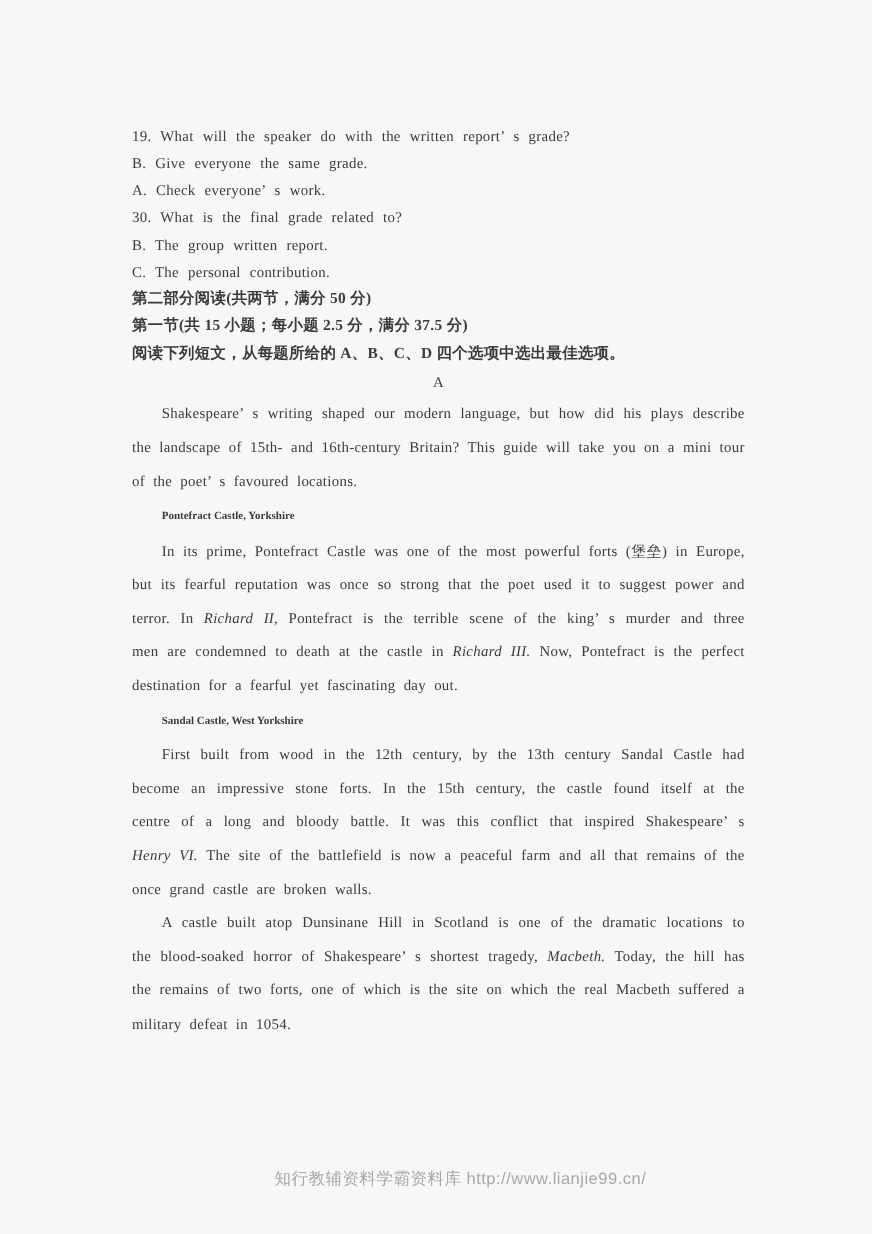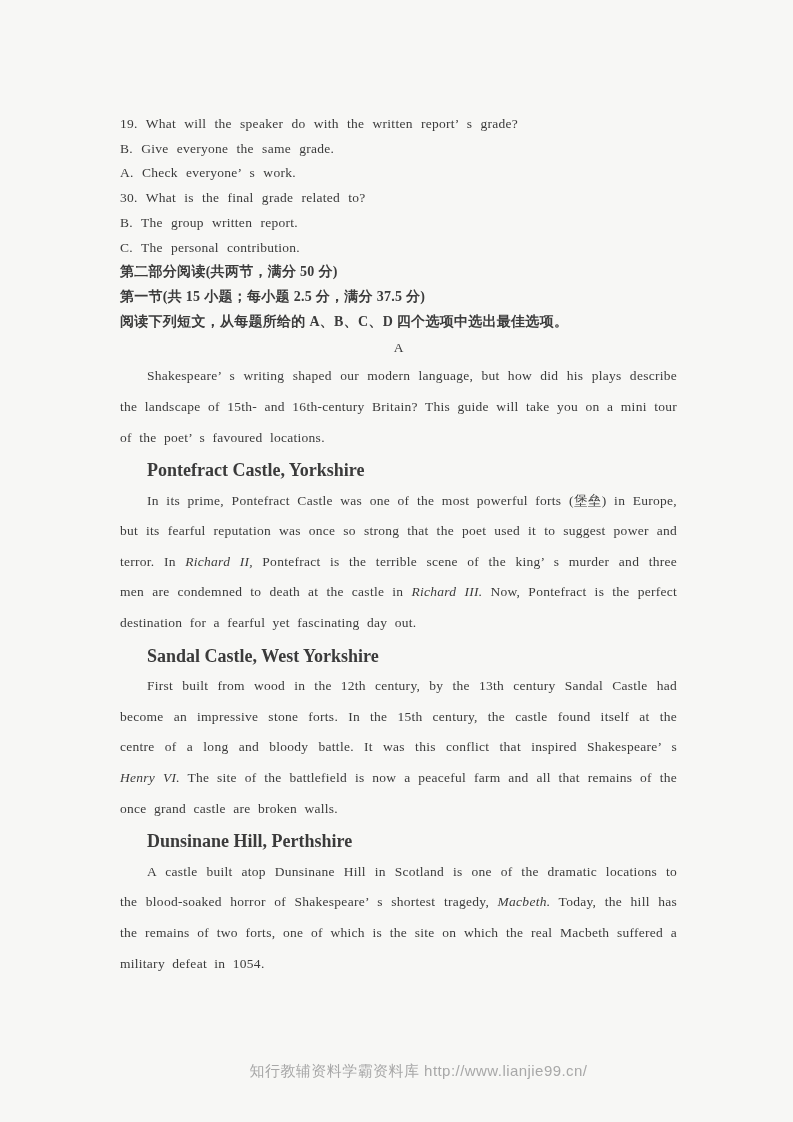--- a/index.html
+++ b/index.html
@@ -39,21 +39,21 @@
     font-size: 13.5px;
     line-height: 30.6px;
     text-align: justify;
     text-indent: 27px;
     word-spacing: 0.28em;
     letter-spacing: 0.02em;
   }
   .sec-heading {
     font-weight: bold;
     text-indent: 27px;
-    font-size: 18px;
+    font-size: 10px;
     line-height: 30.6px;
     margin-top: 2px;
   }
   .footer {
     position: absolute;
     left: 0; top: 1062px;
     width: 100%;
     text-align: center;
     font-family: "Liberation Sans", sans-serif;
     font-size: 15px;
@@ -84,19 +84,18 @@
     <div class="passage-label">A</div>
 
     <p class="para"><span>Shakespeare’ s writing shaped our modern language, but how did his plays describe the landscape of 15th- and 16th-century Britain? This guide will take you on a mini tour of the poet’ s favoured locations.</span></p>
 
     <div class="sec-heading">Pontefract Castle, Yorkshire</div>
     <p class="para"><span>In its prime, Pontefract Castle was one of the most powerful forts (堡垒) in Europe, but its fearful reputation was once so strong that the poet used it to suggest power and terror. In </span><i>Richard II,</i><span> Pontefract is the terrible scene of the king’ s murder and three men are condemned to death at the castle in </span><i>Richard III.</i><span> Now, Pontefract is the perfect destination for a fearful yet fascinating day out.</span></p>
 
     <div class="sec-heading">Sandal Castle, West Yorkshire</div>
     <p class="para"><span>First built from wood in the 12th century, by the 13th century Sandal Castle had become an impressive stone forts. In the 15th century, the castle found itself at the centre of a long and bloody battle. It was this conflict that inspired Shakespeare’ s </span><i>Henry VI.</i><span> The site of the battlefield is now a peaceful farm and all that remains of the once grand castle are broken walls.</span></p>
 
-    <div class="sec-heading">Dunsinane Hill, Perthshire</div>
     <p class="para"><span>A castle built atop Dunsinane Hill in Scotland is one of the dramatic locations to the blood-soaked horror of Shakespeare’ s shortest tragedy, </span><i>Macbeth.</i><span> Today, the hill has the remains of two forts, one of which is the site on which the real Macbeth suffered a military defeat in 1054.</span></p>
 
   </div>
 
   <div class="footer">知行教辅资料学霸资料库 http://www.lianjie99.cn/</div>
 </div>
 
 </body></html>

